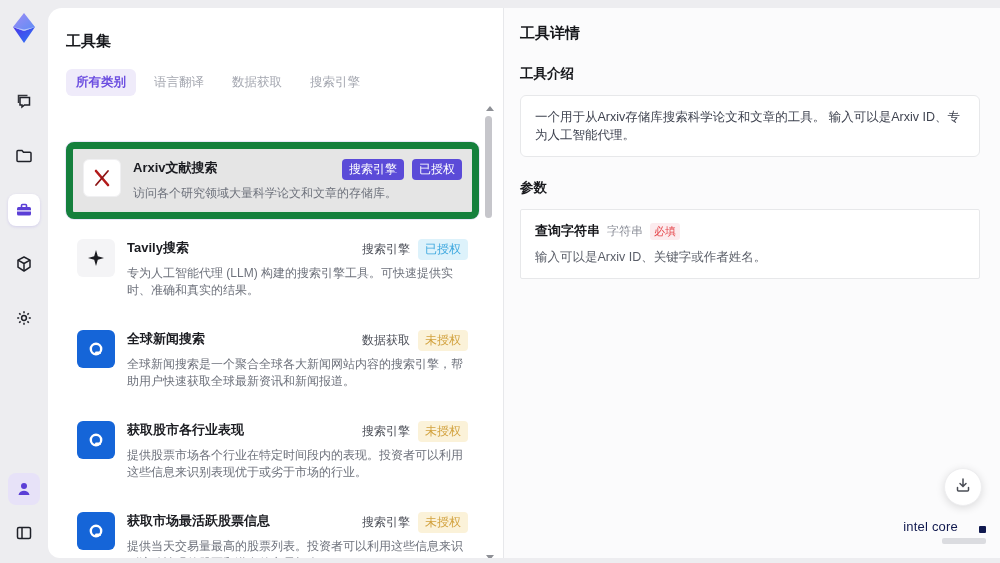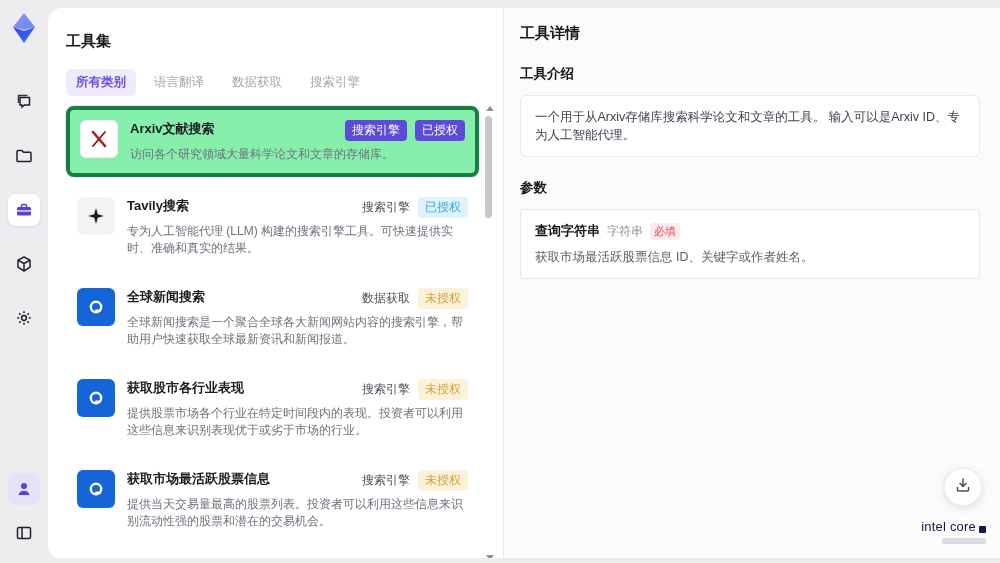--- a/index.html
+++ b/index.html
@@ -25,21 +25,21 @@
   
   .list-pane { position:absolute; left:0; top:8px; width:455px; height:100%; padding:16px 0 0 18px; }
   .page-title { font-size:15px; font-weight:bold; color:#17181C; }
   .tabs { display:flex; align-items:center; gap:8px; margin-top:18px; }
   .tab { font-size:12.5px; color:#A4A7B0; padding:5px 10px; border-radius:6px; cursor:pointer; white-space:nowrap; }
   .tab.active { background:#EFEBFA; color:#6C4EE0; font-weight:bold; }
   .tool-list { margin-top:10px; width:413px; display:flex; flex-direction:column; gap:9px; }
 
   .tool-row { position:relative; background:#FFFFFF; border:1px solid transparent; border-radius:8px;
               padding:10px 10px 10px 10px; display:flex; gap:12px; cursor:pointer; }
-  .tool-row.selected { background:#86efac; border:4px solid #15803d; box-shadow:0 0 0 1px rgba(124,92,219,.15); }
+  .tool-row.selected { background:#e5e5e5; border:7px solid #15803d; box-shadow:0 0 0 1px rgba(124,92,219,.15);margin-top:36px; }
 
   .tool-icon { flex:0 0 38px; width:38px; height:38px; border-radius:6px; display:flex;
                align-items:center; justify-content:center; overflow:hidden; }
   .icon-white { background:#FFFFFF; border:1px solid #F0F0F2; }
   .icon-light { background:#F4F4F6; }
   .icon-blue  { background:#1565D8; }
 
   .tool-body { flex:1; min-width:0; }
   .tool-top { display:flex; align-items:flex-start; }
   .tool-name { font-size:13px; font-weight:bold; color:#1B1C21; line-height:18px; }
@@ -71,21 +71,21 @@
   .param-name { font-size:13px; font-weight:bold; color:#17181C; }
   .param-type { font-size:12px; color:#8A8D97; }
   .param-required { font-size:11px; color:#E5484D; background:#FCEBEE; padding:1px 4px; border-radius:3px; }
   .param-desc { margin-top:9px; font-size:12.5px; color:#5A5E68; }
 
   
   .download-fab { position:absolute; right:18px; bottom:52px; width:38px; height:38px; border-radius:50%;
                   background:#FFFFFF; border:1px solid #EEEEF0; box-shadow:0 2px 8px rgba(0,0,0,.13);
                   display:flex; align-items:center; justify-content:center; cursor:pointer; }
   .intel-brand { position:absolute; right:14px; bottom:14px; text-align:right; }
-  .intel-text { font-size:13px; color:#10194F; letter-spacing:.2px; display:inline-flex; align-items:flex-end; gap:3px; }
+  .intel-text { font-size:13px; color:#10194F; letter-spacing:.2px; display:inline-flex; align-items:flex-end; gap:21px; }
   .intel-chip { display:inline-block; width:7px; height:7px; background:#10194F; border-radius:1px; margin-bottom:1px; }
   .intel-sub { margin-top:3px; margin-left:auto; width:44px; height:6px; background:#DBDCE0; border-radius:2px; }
 </style>
 </head>
 <body>
 
 <div class="app">
 
   <aside class="sidebar">
     <div class="logo">
@@ -321,21 +321,21 @@
         <span>一个用于从Arxiv存储库搜索科学论文和文章的工具。 输入可以是Arxiv ID、专为人工智能代理。</span>
       </div>
 
       <h3 class="section-heading">参数</h3>
       <div class="param-box">
         <div class="param-head">
           <span class="param-name">查询字符串</span>
           <span class="param-type">字符串</span>
           <span class="param-required">必填</span>
         </div>
-        <div class="param-desc">获取市场最活跃股票信息 ID、关键字或作者姓名。</div>
+        <div class="param-desc">输入可以是Arxiv ID、关键字或作者姓名。</div>
       </div>
     </section>
 
     <div class="download-fab">
       <span>
         <svg width="18" height="18" viewBox="0 0 18 18" fill="none" stroke="#4A4D55" stroke-width="1.5" stroke-linecap="round">
           <path d="M9 3v7M6 7.5L9 10.5 12 7.5"></path>
           <path d="M3.5 11.5v2.5c0 .6.4 1 1 1h9c.6 0 1-.4 1-1v-2.5"></path>
         </svg>
       </span>

